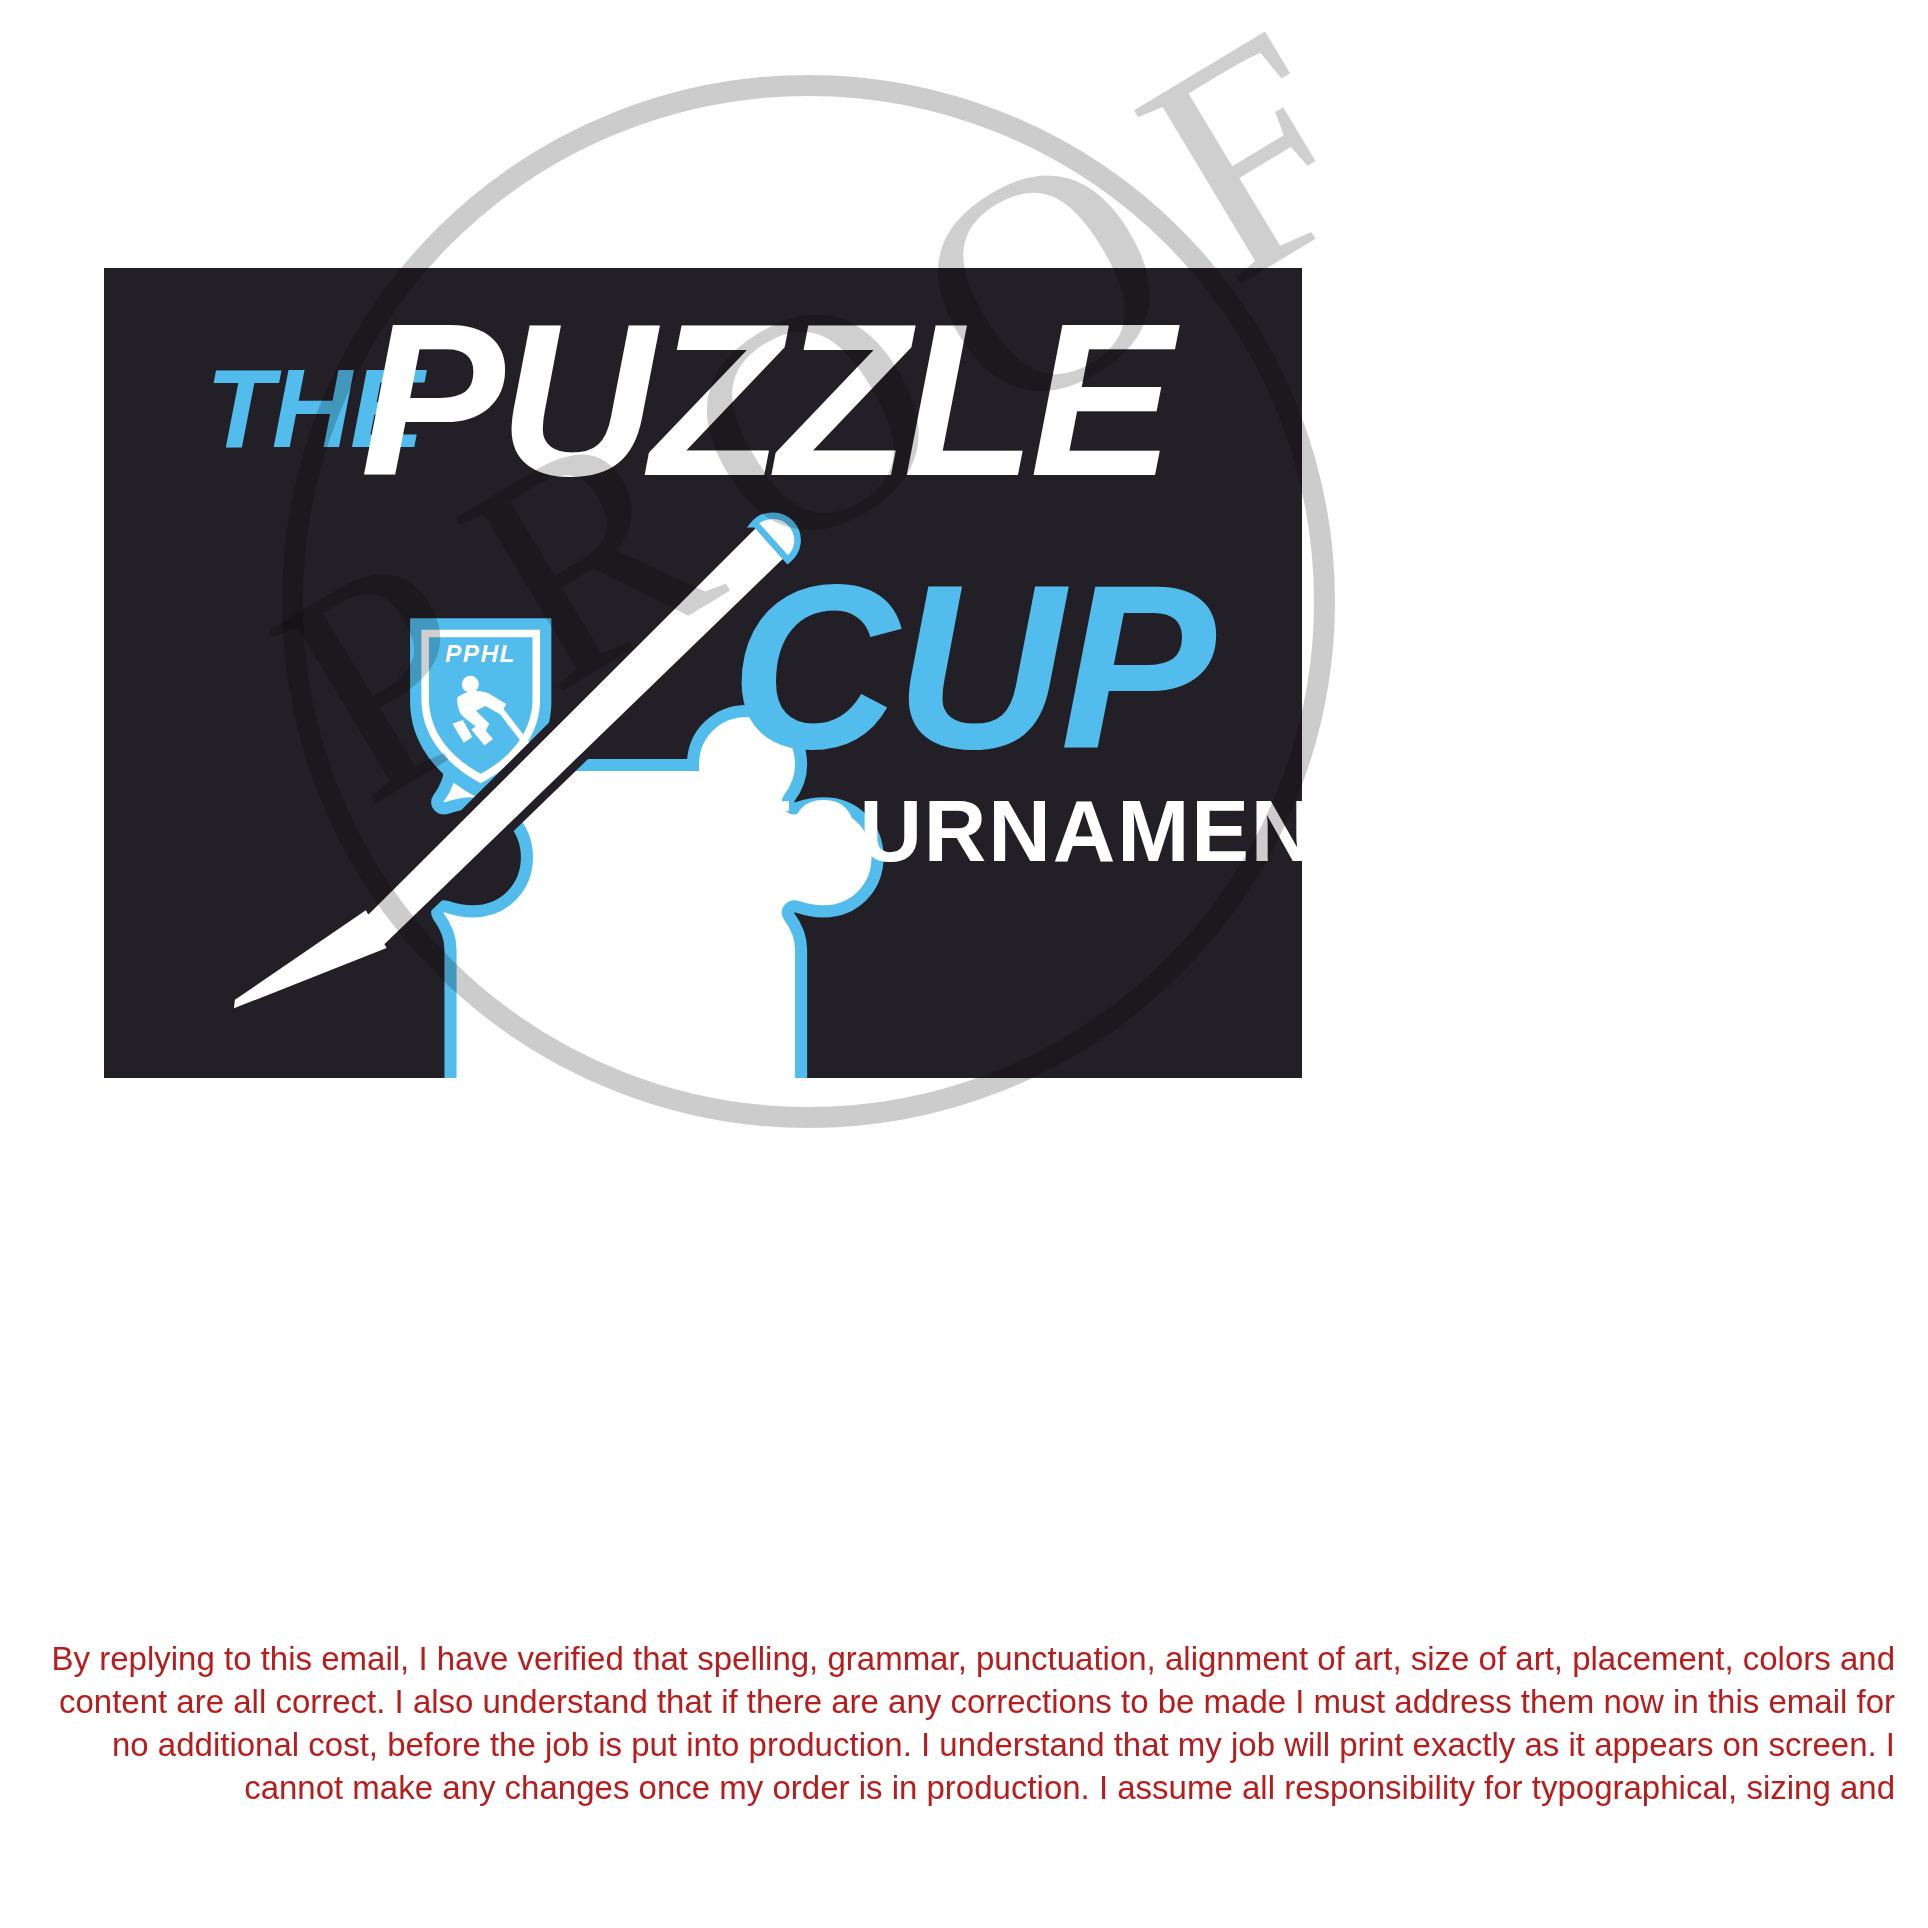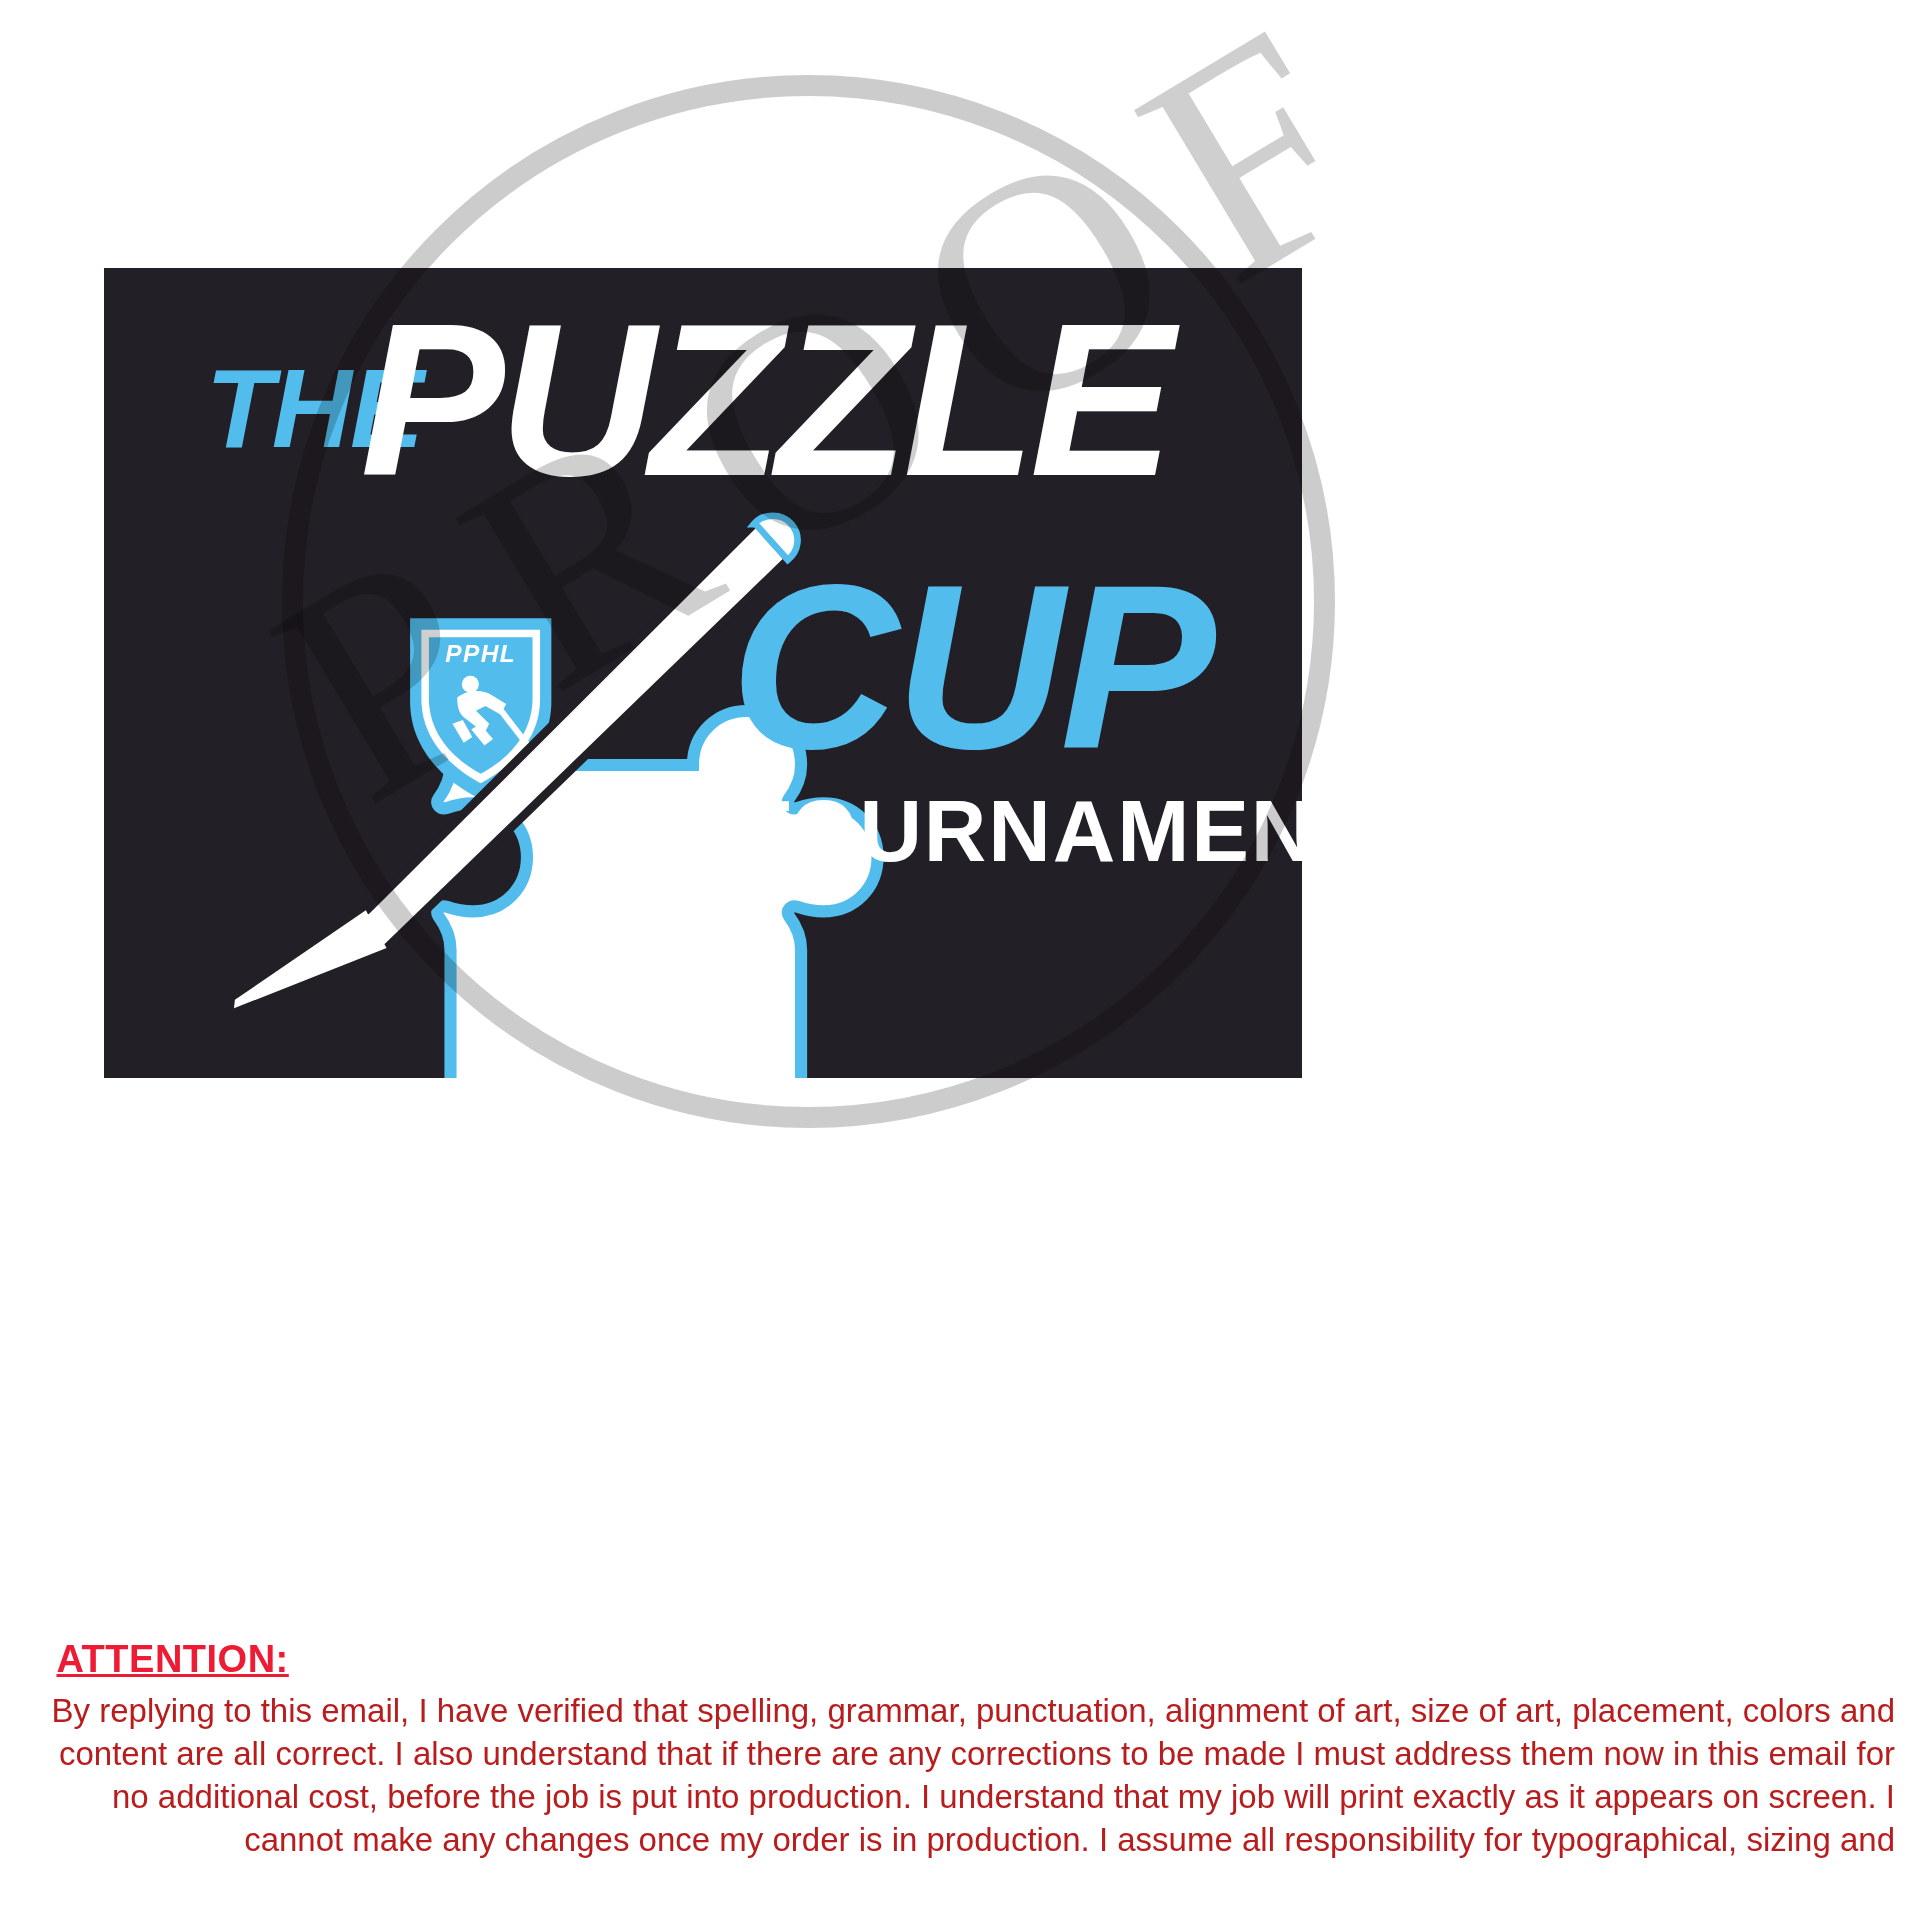--- a/index.html
+++ b/index.html
@@ -160,16 +160,15 @@
       <text x="272" y="220" font-family="Liberation Sans, sans-serif" font-size="230" font-weight="bold" font-style="italic" fill="#ffffff" letter-spacing="-6">PUZZLE</text>
 
       <text x="665" y="510" font-family="Liberation Sans, sans-serif" font-size="248" font-weight="bold" font-style="italic" fill="#52bdec" letter-spacing="-4">CUP</text>
 
       <text x="672" y="630" font-family="Liberation Sans, sans-serif" font-size="92" font-weight="bold" fill="#ffffff" letter-spacing="2">TOURNAMENT</text>
     </g>
   </svg>
 </div>
 
 <div id="attention-block">
-  <div id="attention-heading">ATTENTION:</div>
   <p id="attention-body">By replying to this email, I have verified that spelling, grammar, punctuation, alignment of art, size of art, placement, colors and content are all correct.  I also understand that if there are any corrections to be made I must address them now in this email for no additional cost, before the job is put into production. I understand that my job will print exactly as it appears on screen. I cannot make any changes once my order is in production. I assume all responsibility for typographical, sizing and</p>
 </div>
 
 
 </body></html>

